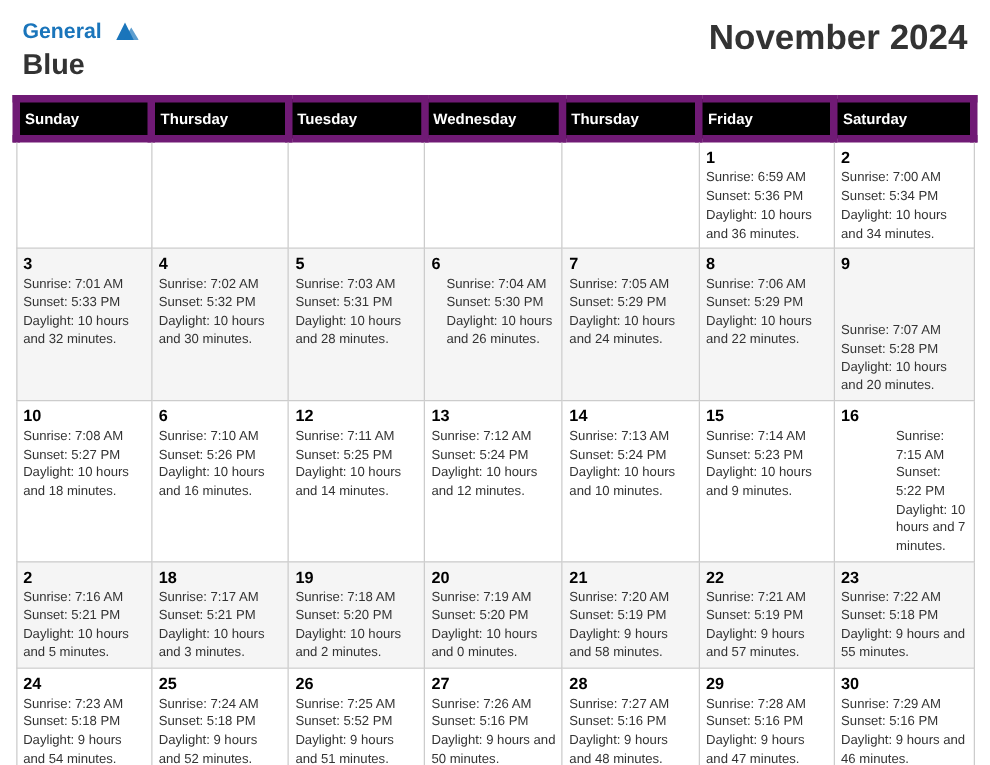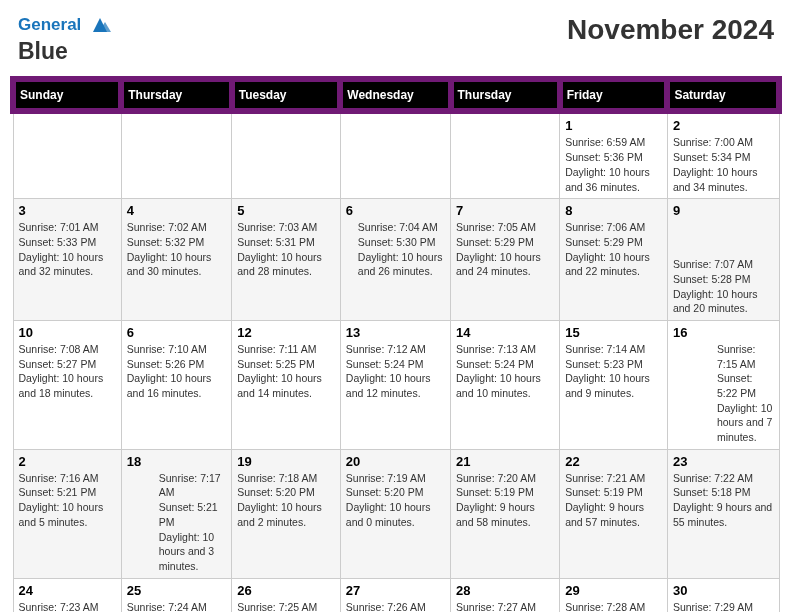--- a/index.html
+++ b/index.html
@@ -222,21 +222,21 @@
       </tr>
       <tr>
         <td>
           <span class="day-num">2</span>
           <div class="day-info" style="white-space: pre-line;">Sunrise: 7:16 AM
 Sunset: 5:21 PM
 Daylight: 10 hours and 5 minutes.</div>
         </td>
         <td>
           <span class="day-num">18</span>
-          <div class="day-info" style="white-space: pre-line; margin-left: 32px;">Sunrise: 7:17 AM
+          <div class="day-info" style="white-space: pre-line;">Sunrise: 7:17 AM
 Sunset: 5:21 PM
 Daylight: 10 hours and 3 minutes.</div>
         </td>
         <td>
           <span class="day-num">19</span>
           <div class="day-info" style="white-space: pre-line;">Sunrise: 7:18 AM
 Sunset: 5:20 PM
 Daylight: 10 hours and 2 minutes.</div>
         </td>
         <td>

